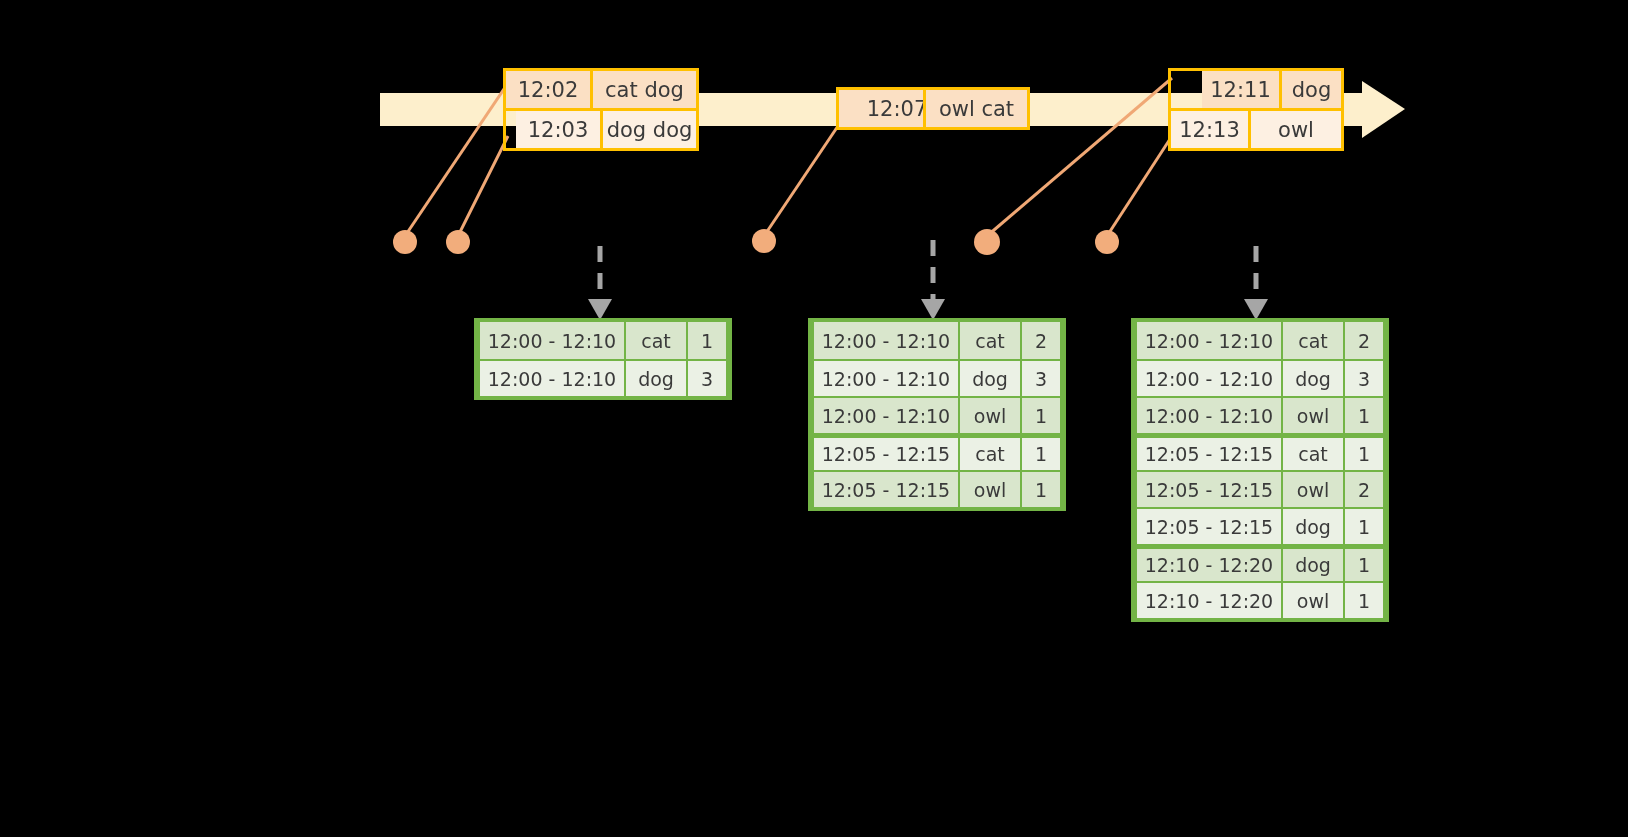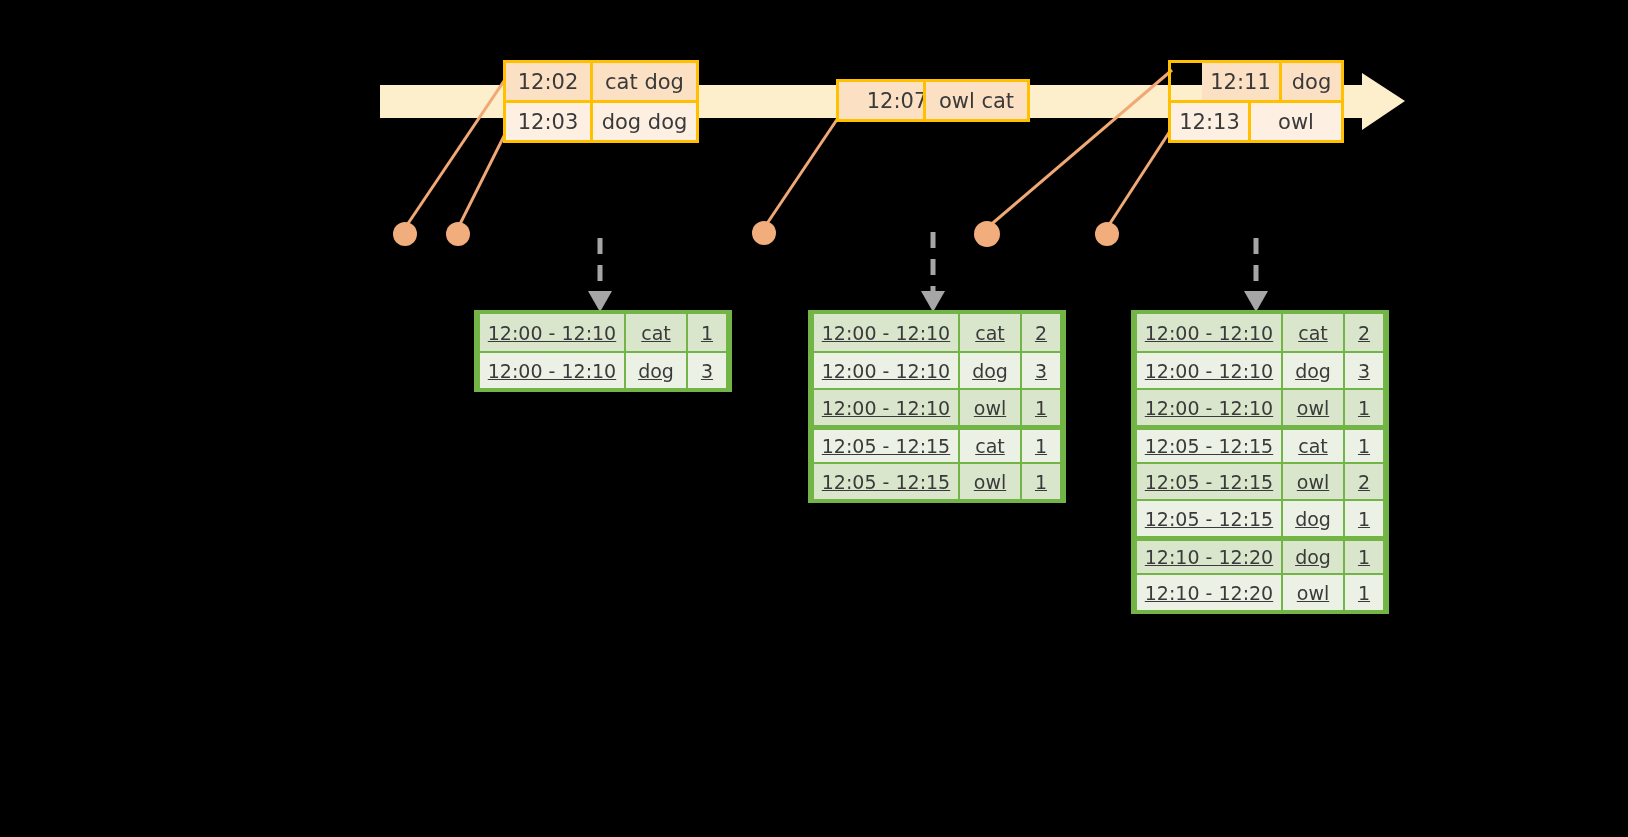--- a/index.html
+++ b/index.html
@@ -1,18 +1,18 @@
 <!DOCTYPE html>
 <html><head>
 <meta charset="utf-8">
 <style>
   html,body{margin:0;padding:0;background:#000;}
   body{width:1628px;height:837px;position:relative;overflow:hidden;
        font-family:"DejaVu Sans","Liberation Sans",sans-serif;}
-  #stage{position:absolute;left:0;top:0;width:1628px;height:624px;}
+  #stage{position:absolute;left:0;top:8px;width:1628px;height:624px;}
   svg.layer{position:absolute;left:0;top:0;width:1628px;height:837px;pointer-events:none;}
 
   
   .evt{position:absolute;border:3px solid #FFC000;box-sizing:border-box;
        display:flex;flex-direction:column;}
   .evt-row{display:flex;flex:1;}
   .evt-row + .evt-row{border-top:3px solid #FFC000;}
   .evt-time{display:flex;align-items:center;justify-content:center;
             box-sizing:border-box;color:#3a3a3a;font-size:21px;}
   .evt-words{display:flex;align-items:center;justify-content:center;
@@ -20,21 +20,21 @@
              border-left:3px solid #FFC000;flex:1;}
   .tone-a .evt-time,.tone-a .evt-words{background:#FBE0C4;}
   .tone-b .evt-time,.tone-b .evt-words{background:#FDF0E2;}
 
   
   .gtable{position:absolute;border:4px solid #73B446;box-sizing:border-box;}
   .grow{display:flex;height:37px;box-sizing:border-box;}
   .grow.sep{border-top:5px solid #73B446;}
   .gcell{display:flex;align-items:center;justify-content:center;
          box-sizing:border-box;color:#3a3a3a;font-size:19px;
-         border:2px solid #73B446;text-decoration:underline;}
+         border:2px solid #73B446;}
   .gcell.win{width:148px;}
   .gcell.word{width:62px;border-left:none;}
   .gcell.cnt{width:40px;border-left:none;}
   .grow .gcell{border-top:none;border-bottom:none;}
   .shade-dark .gcell{background:#D9E6CC;}
   .shade-light .gcell{background:#EBF1E5;}
   .grow + .grow:not(.sep) .gcell{border-top:2px solid #73B446;}
 </style>
 </head>
 <body>
@@ -74,21 +74,21 @@
       <polygon points="1244,291 1268,291 1256,312"></polygon>
     </g>
   </svg>
 
   <div class="evt" style="left:503px;top:60px;width:196px;height:83px;">
     <div class="evt-row tone-a">
       <span class="evt-time" style="width:84px;">12:02</span>
       <span class="evt-words">cat dog</span>
     </div>
     <div class="evt-row tone-b">
-      <span class="evt-time" style="width:84px;">12:03</span>
+      <span class="evt-time" style="width:84px;margin-left:10px;">12:03</span>
       <span class="evt-words">dog dog</span>
     </div>
   </div>
 
   <div class="evt" style="left:836px;top:79px;width:194px;height:43px;">
     <div class="evt-row tone-a">
       <span class="evt-time" style="width:84px;padding-left:32px;">12:07</span>
       <span class="evt-words">owl cat</span>
     </div>
   </div>

